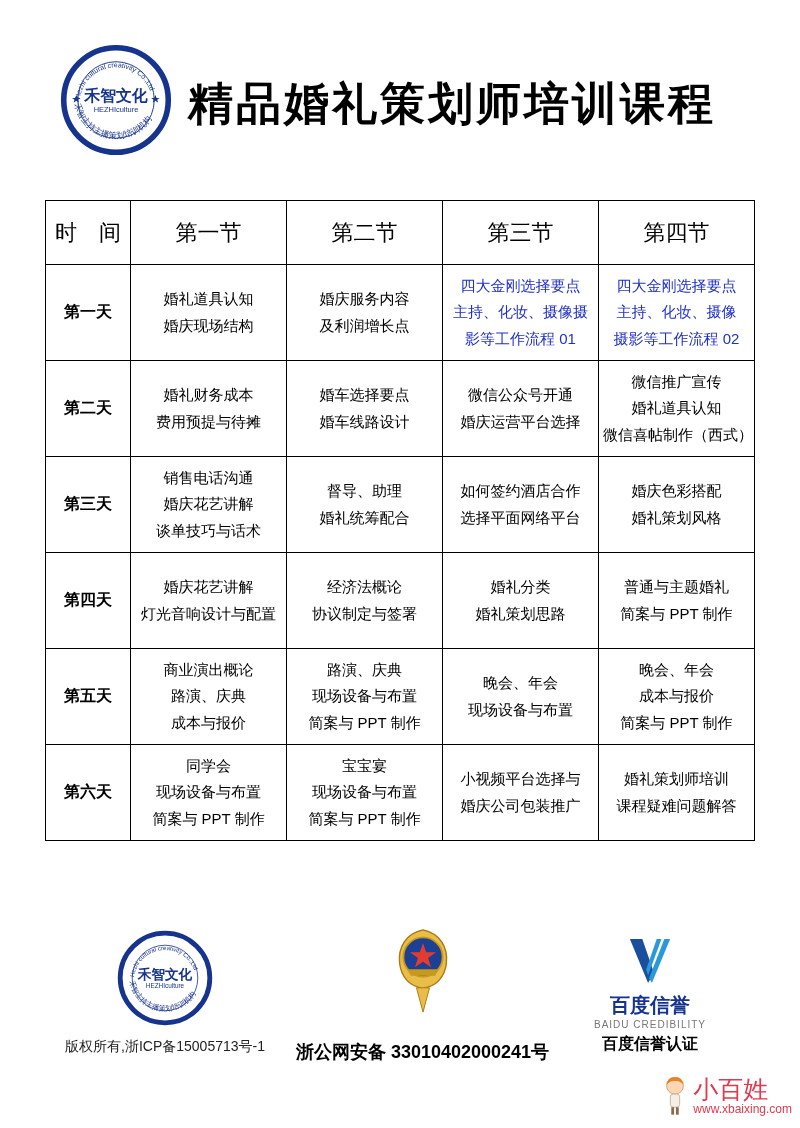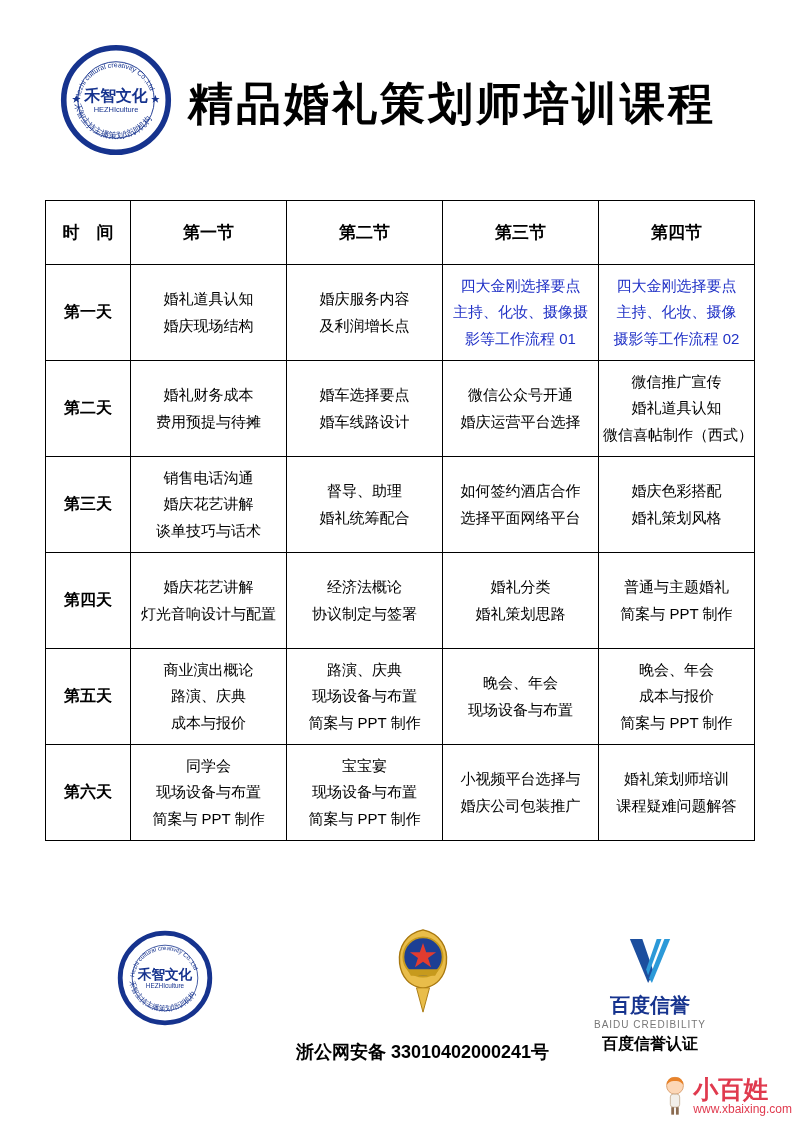--- a/index.html
+++ b/index.html
@@ -21,21 +21,21 @@
 
   
   .course-table {
     position:absolute; left:45px; top:200px; width:710px;
     border-collapse:collapse; table-layout:fixed;
   }
   .course-table th, .course-table td {
     border:1px solid #000; text-align:center; vertical-align:middle;
     padding:6px 4px;
   }
-  .course-table th { height:64px; font-size:17px; font-weight:bold; }
+  .course-table th { height:64px; font-size:22px; font-weight:normal; }
   .course-table th:first-child { width:12%; }
   .course-table td { height:96px; font-size:15px; }
   .course-table td.day { font-size:16px; font-weight:700; }
   .course-table td.highlight { color:var(--hl-blue,#2031c6); }
   .course-table .line { line-height:1.75; white-space:nowrap; }
 
   
   .footer-left  { position:absolute; left:50px;  top:930px; width:230px; text-align:center; }
   .footer-left .copyright { margin-top:8px; font-size:14px; color:#222; }
   .footer-center{ position:absolute; left:295px; top:928px; width:255px; text-align:center; }
@@ -44,21 +44,21 @@
   .footer-right .baidu-cn { margin-top:4px; font-size:20px; font-weight:bold; color:var(--logo-blue,#16338e); }
   .footer-right .baidu-en { font-size:10px; letter-spacing:1px; color:#777; }
   .footer-right .baidu-cert { margin-top:4px; font-size:16px; font-weight:bold; color:#000; }
 
   
   .watermark {
     position:absolute; right:8px; top:1074px;
     display:flex; align-items:center; gap:4px;
   }
   .watermark .wm-text { text-align:left; }
-  .watermark .wm-name { font-size:25px; font-weight:700; color:var(--wm-red,#e03a4e); line-height:1.0; }
+  .watermark .wm-name { font-size:25px; font-weight:400; color:var(--wm-red,#e03a4e); line-height:1.0; }
   .watermark .wm-url  { font-size:12px; color:var(--wm-red,#e03a4e); }
 </style>
 </head>
 <body>
 
 <div class="page">
 
   <div class="logo-top">
     <svg viewBox="0 0 120 120" width="112" height="112">
       <circle cx="60" cy="60" r="56" fill="#ffffff" stroke="#16338e" stroke-width="6"></circle>
@@ -229,20 +229,21 @@
       </defs>
       <text font-size="7.5" fill="#16338e">
         <textPath href="#arcT2" startOffset="4%">Hezhi cultural creativity Co.,Ltd</textPath>
       </text>
       <text x="60" y="61" text-anchor="middle" font-size="17" font-weight="bold" fill="#16338e">禾智文化</text>
       <text x="60" y="73" text-anchor="middle" font-size="8" fill="#16338e">HEZHIculture</text>
       <text font-size="9" fill="#16338e">
         <textPath href="#arcB2" startOffset="6%">禾智主持主播策划培训机构</textPath>
       </text>
     </svg>
+    <div class="copyright">版权所有,浙ICP备15005713号-1</div>
   </div>
 
   <div class="footer-center">
     <svg viewBox="0 0 64 92" width="60" height="86">
       <path d="M32 2 C14 6 5 20 7 38 C9 54 19 61 26 63 L32 65 L38 63 C45 61 55 54 57 38 C59 20 50 6 32 2 Z" fill="#e9bd4a" stroke="#a8780e" stroke-width="1.5"></path>
       <circle cx="32" cy="31" r="21" fill="#1d3f94" stroke="#c79a1d" stroke-width="2"></circle>
       <polygon points="32,16 35.4,26 46,26 37.4,32 40.6,42 32,36 23.4,42 26.6,32 18,26 28.6,26" fill="#e23c30"></polygon>
       <path d="M15 44 L49 44 L45 51 L19 51 Z" fill="#c79a1d"></path>
       <path d="M25 64 L32 90 L39 64 Z" fill="#e9bd4a" stroke="#a8780e" stroke-width="1"></path>
     </svg>

